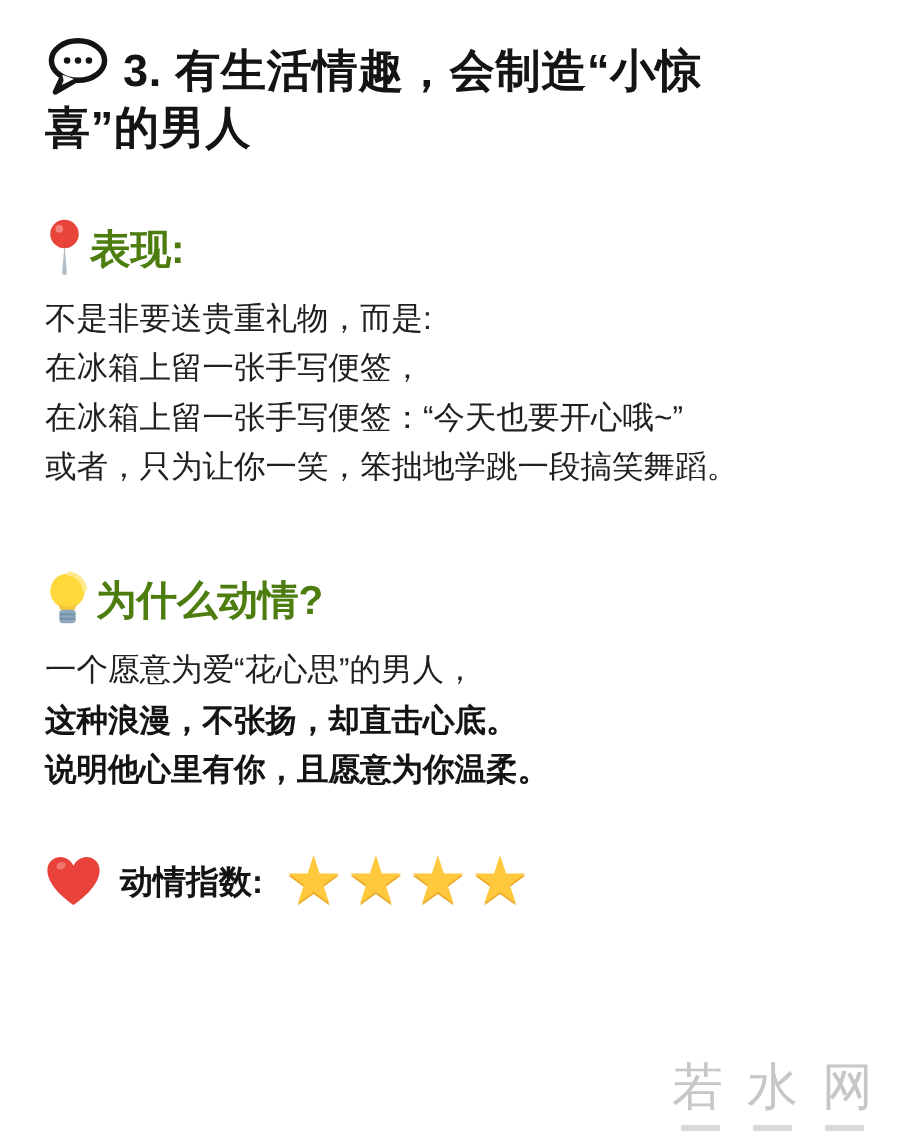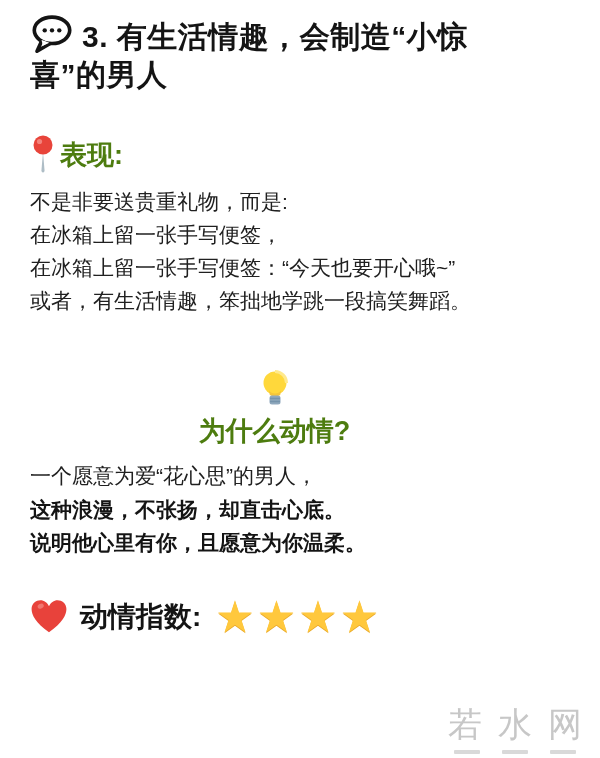--- a/index.html
+++ b/index.html
@@ -5,21 +5,21 @@
   * { margin: 0; padding: 0; box-sizing: border-box; }
   html, body { width: 600px; height: 758px; }
   body {
     position: relative;
     background: #ffffff;
     font-family: "Liberation Sans", "DejaVu Sans", sans-serif;
     color: #1b1b1b;
     overflow: hidden;
   }
   .page {
-    padding: 14px 20px 0 30px;
+    padding: 24px 20px 0 30px;
     width: 539px;
   }
 
   
   .title {
     font-size: 30px;
     font-weight: 700;
     line-height: 1.28;
     letter-spacing: 0.5px;
     color: #141414;
@@ -33,40 +33,40 @@
   
   .section-heading {
     display: flex;
     align-items: center;
     gap: 4px;
     font-size: 27px;
     font-weight: 700;
     color: #4d7c0f;
   }
   .heading-performance { margin-top: 40px; }
-  .heading-why { margin-top: 52px; flex-direction: column; }
+  .heading-why { margin-top: 52px; }
 
   
   .body-lines { margin-top: 10px; }
   .body-lines p {
     font-size: 21px;
     line-height: 1.58;
     color: #202020;
     font-weight: 400;
   }
   .body-lines p.em { font-weight: 700; color: #141414; }
 
   
   .footer-row {
     margin-top: 36px;
     display: flex;
     align-items: center;
   }
   .footer-label {
-    font-size: 28px;
+    font-size: 22px;
     font-weight: 700;
     color: #141414;
     margin-left: 12px;
     margin-right: 14px;
   }
   .stars { display: flex; align-items: center; gap: 2px; }
   .star {
     font-size: 44px;
     line-height: 1;
     color: #FFC83D;
@@ -130,21 +130,21 @@
         <circle cx="9.5" cy="6.5" r="2.6" fill="#f3837b"></circle>
       </svg>
     </span>
     <span>表现:</span>
   </div>
 
   <div class="body-lines">
     <p>不是非要送贵重礼物，而是:</p>
     <p>在冰箱上留一张手写便签，</p>
     <p>在冰箱上留一张手写便签：“今天也要开心哦~”</p>
-    <p>或者，有生活情趣，笨拙地学跳一段搞笑舞蹈。</p>
+    <p>或者，只为让你一笑，笨拙地学跳一段搞笑舞蹈。</p>
   </div>
 
   <div class="section-heading heading-why">
     <span>
       <svg class="icon-svg" width="30" height="40" viewBox="0 0 30 40" aria-hidden="true">
         <circle cx="15" cy="14" r="11.5" fill="#FFD83B"></circle>
         <path d="M15 2.5 A11.5 11.5 0 0 1 26.5 14" stroke="#ffe98c" stroke-width="3" fill="none"></path>
         <path d="M9 22 Q15 27 21 22 L20.2 26 Q15 29.5 9.8 26 Z" fill="#f5c63a"></path>
         <rect x="9.5" y="26.5" width="11" height="9" rx="2.5" fill="#8fa8bd"></rect>
         <line x1="10" y1="29.5" x2="20" y2="29.5" stroke="#7593ab" stroke-width="1.6"></line>

